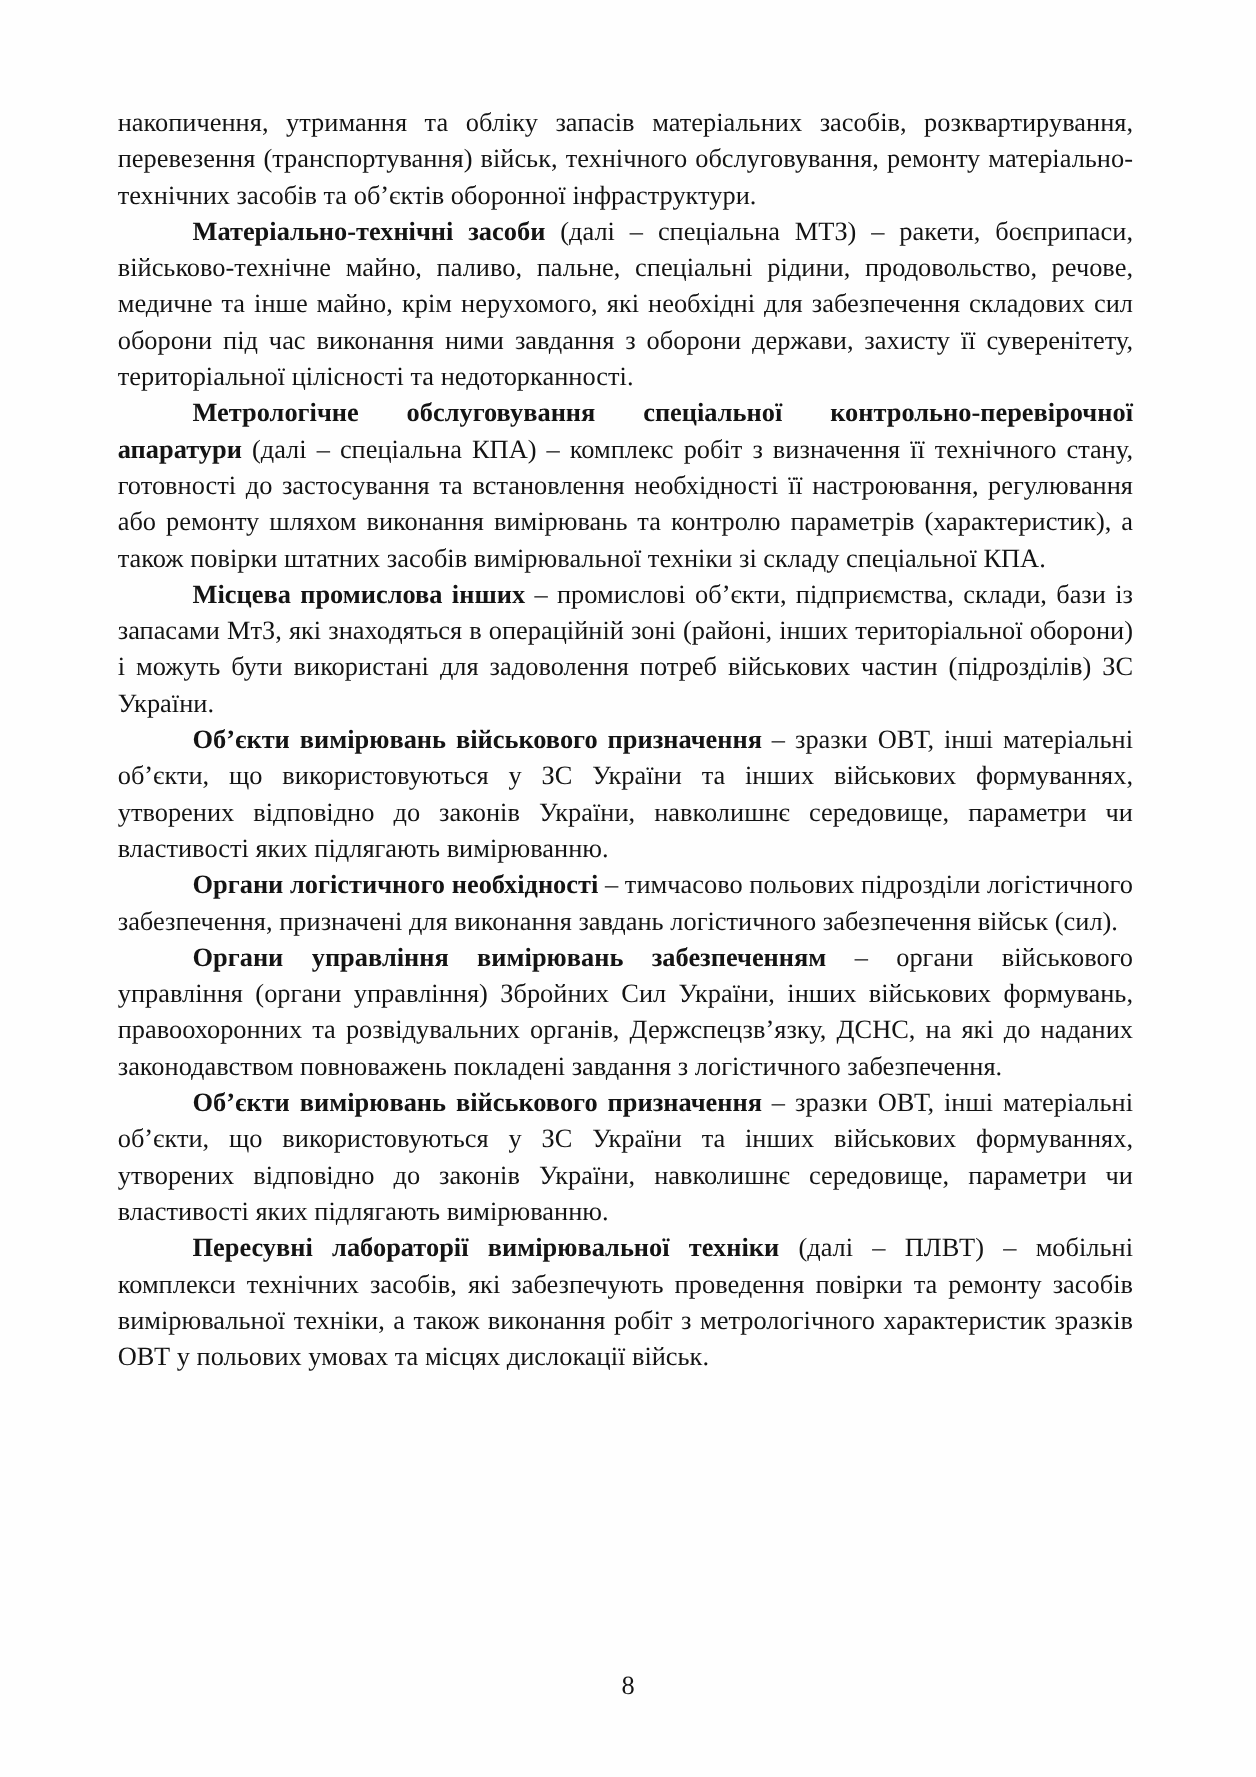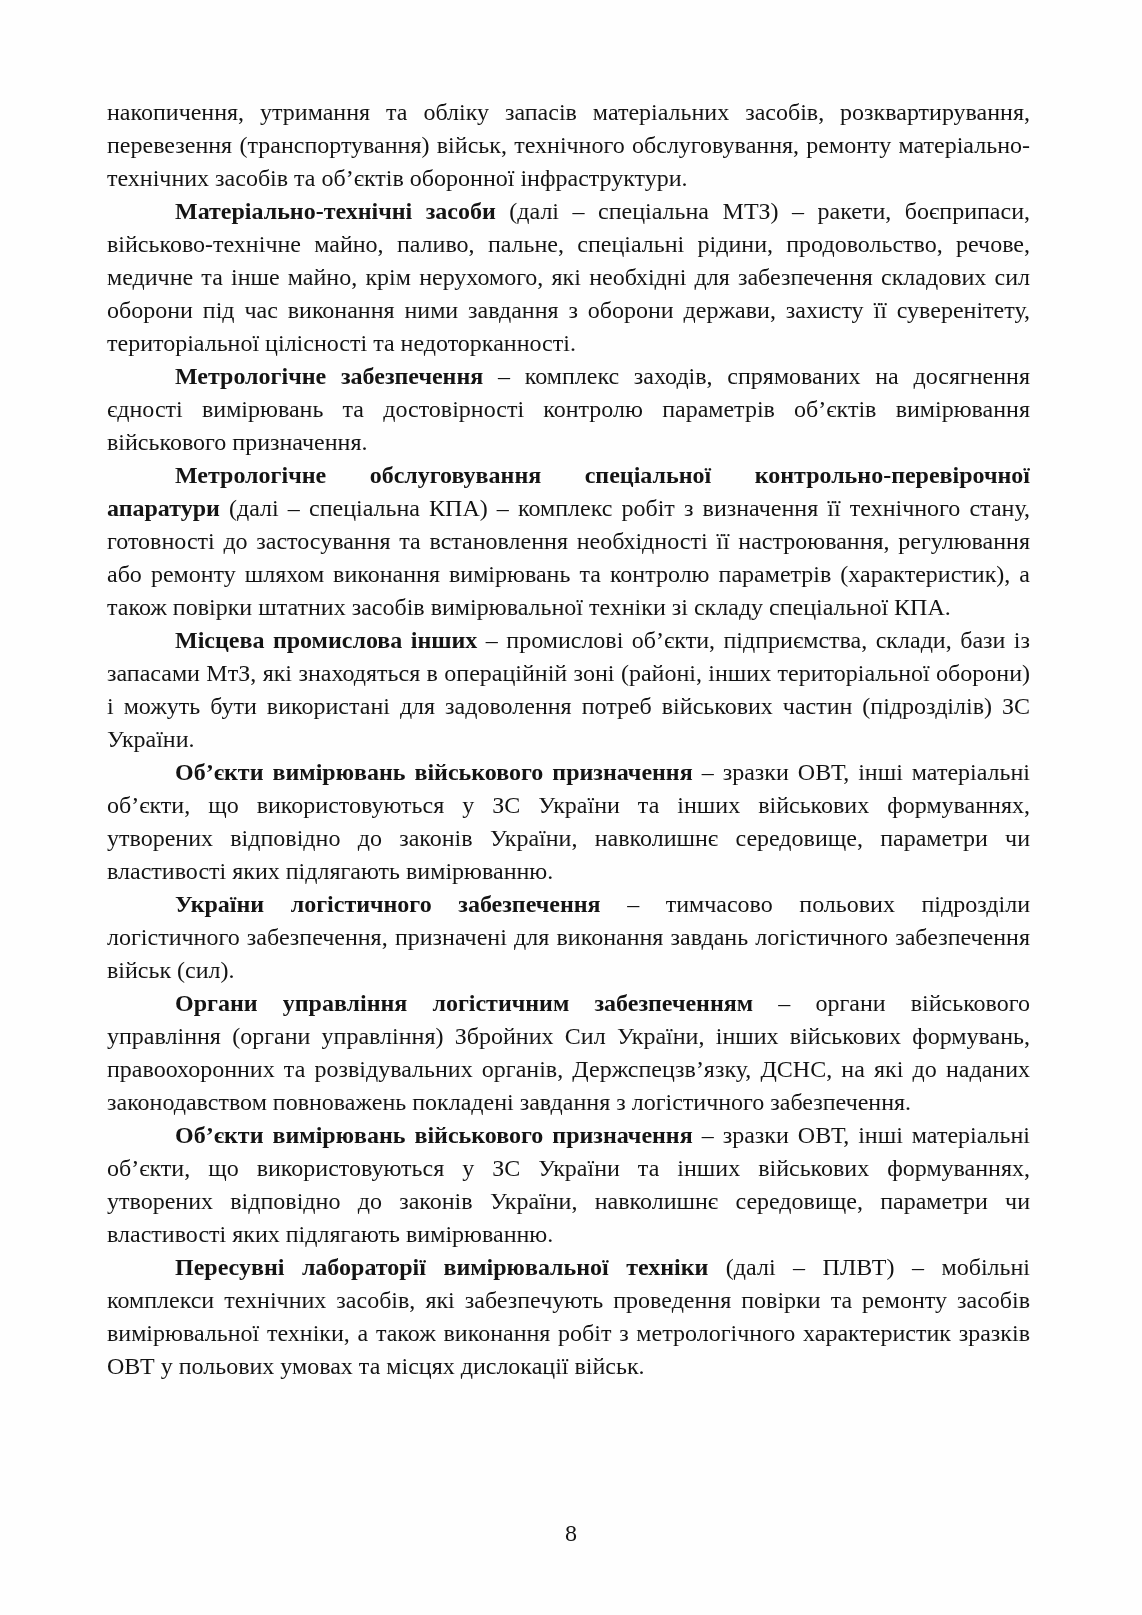--- a/index.html
+++ b/index.html
@@ -50,31 +50,30 @@
 <body>
 
 <div class="page">
 
   <div class="text-block">
 
     <p class="continuation"><span>накопичення, утримання та обліку запасів матеріальних засобів, розквартирування, перевезення (транспортування) військ, технічного обслуговування, ремонту матеріально-технічних засобів та об’єктів оборонної інфраструктури.</span></p>
 
     <p><span class="term">Матеріально-технічні засоби</span><span> (далі – спеціальна МТЗ) – ракети, боєприпаси, військово-технічне майно, паливо, пальне, спеціальні рідини, продовольство, речове, медичне та інше майно, крім нерухомого, які необхідні для забезпечення складових сил оборони під час виконання ними завдання з оборони держави, захисту її суверенітету, територіальної цілісності та недоторканності.</span></p>
 
-    <p><span class="term">Метрологічне забезпечення</span><span> – комплекс заходів, спрямованих на досягнення єдності вимірювань та достовірності контролю параметрів об’єктів вимірювання військового призначення.</span></p>
 
     <p><span class="term">Метрологічне обслуговування спеціальної контрольно-перевірочної апаратури</span><span> (далі – спеціальна КПА) – комплекс робіт з визначення її технічного стану, готовності до застосування та встановлення необхідності її настроювання, регулювання або ремонту шляхом виконання вимірювань та контролю параметрів (характеристик), а також повірки штатних засобів вимірювальної техніки зі складу спеціальної КПА.</span></p>
 
     <p><span class="term">Місцева промислова інших</span><span> – промислові об’єкти, підприємства, склади, бази із запасами МтЗ, які знаходяться в операційній зоні (районі, інших територіальної оборони) і можуть бути використані для задоволення потреб військових частин (підрозділів) ЗС України.</span></p>
 
     <p><span class="term">Об’єкти вимірювань військового призначення</span><span> – зразки ОВТ, інші матеріальні об’єкти, що використовуються у ЗС України та інших військових формуваннях, утворених відповідно до законів України, навколишнє середовище, параметри чи властивості яких підлягають вимірюванню.</span></p>
 
-    <p><span class="term">України логістичного забезпечення</span><span> – тимчасово польових підрозділи логістичного забезпечення, призначені для виконання завдань логістичного забезпечення військ (сил).</span></p>
+    <p><span class="term">Органи логістичного необхідності</span><span> – тимчасово польових підрозділи логістичного забезпечення, призначені для виконання завдань логістичного забезпечення військ (сил).</span></p>
 
-    <p><span class="term">Органи управління логістичним забезпеченням</span><span> – органи військового управління (органи управління) Збройних Сил України, інших військових формувань, правоохоронних та розвідувальних органів, Держспецзв’язку, ДСНС, на які до наданих законодавством повноважень покладені завдання з логістичного забезпечення.</span></p>
+    <p><span class="term">Органи управління вимірювань забезпеченням</span><span> – органи військового управління (органи управління) Збройних Сил України, інших військових формувань, правоохоронних та розвідувальних органів, Держспецзв’язку, ДСНС, на які до наданих законодавством повноважень покладені завдання з логістичного забезпечення.</span></p>
 
     <p><span class="term">Об’єкти вимірювань військового призначення</span><span> – зразки ОВТ, інші матеріальні об’єкти, що використовуються у ЗС України та інших військових формуваннях, утворених відповідно до законів України, навколишнє середовище, параметри чи властивості яких підлягають вимірюванню.</span></p>
 
     <p><span class="term">Пересувні лабораторії вимірювальної техніки</span><span> (далі – ПЛВТ) – мобільні комплекси технічних засобів, які забезпечують проведення повірки та ремонту засобів вимірювальної техніки, а також виконання робіт з метрологічного характеристик зразків ОВТ у польових умовах та місцях дислокації військ.</span></p>
 
   </div>
 
   <div class="page-number">8</div>
 
 </div>

